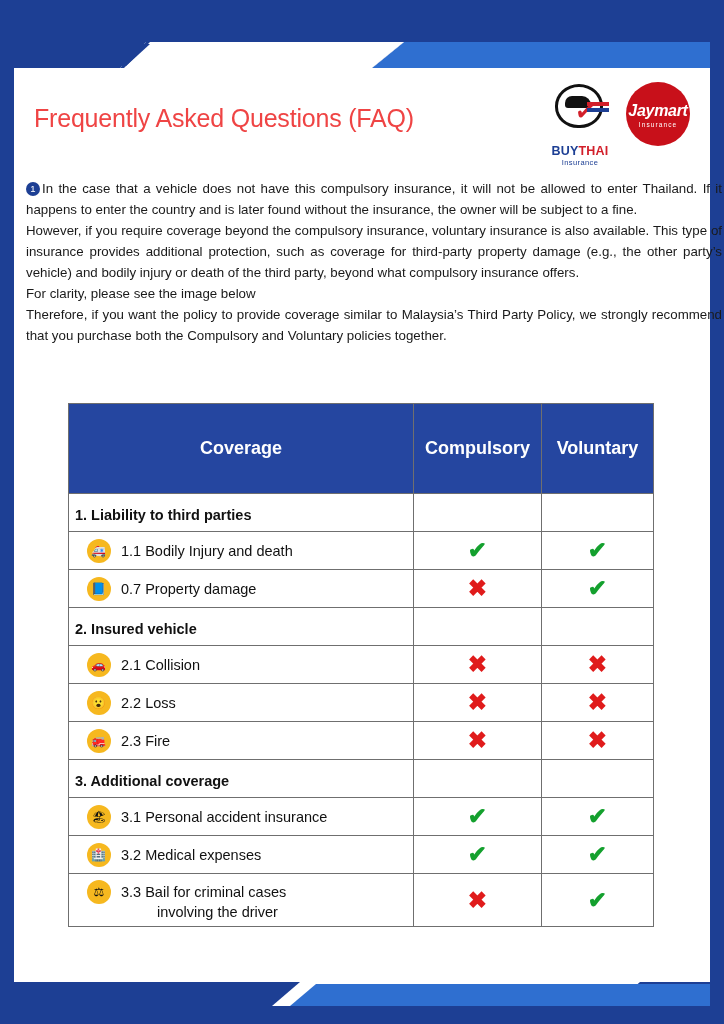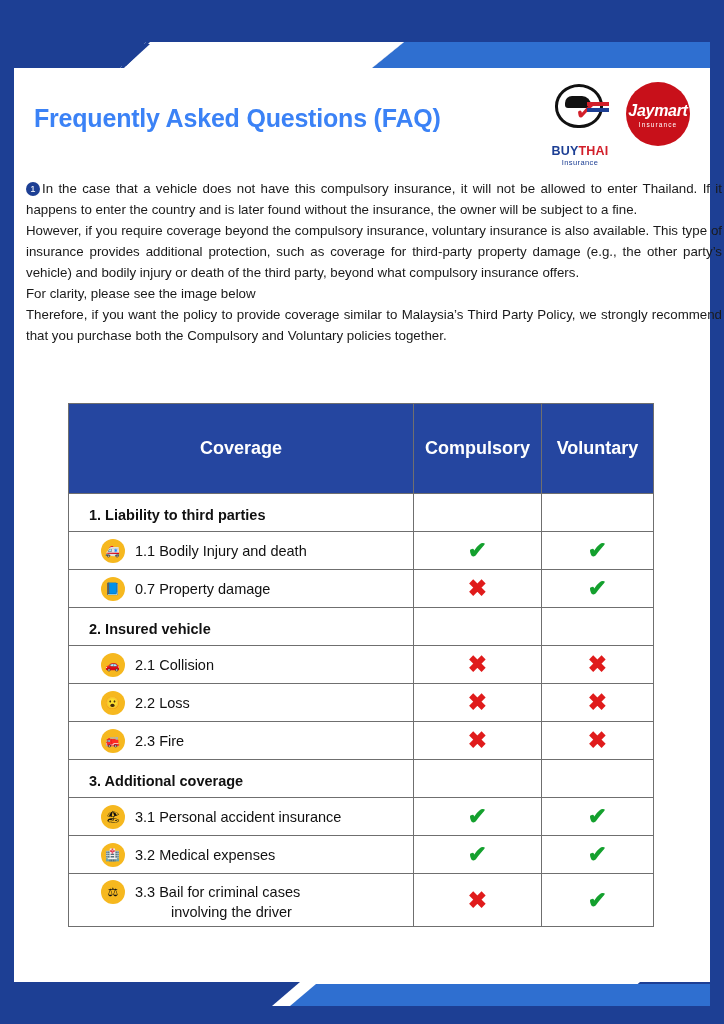--- a/index.html
+++ b/index.html
@@ -36,22 +36,22 @@
     right: 0; top: 0;
     width: 14px; height: 1024px;
     background: #1d3f94;
   }
 
   
   .title {
     position: absolute;
     left: 34px; top: 104px;
     font-size: 25px;
-    font-weight: bold;
-    color: #3b82f6;
+    font-weight: normal;
+    color: #ef4444;
     letter-spacing: -0.2px;
   }
 
   
   .logo-buythai {
     position: absolute;
     left: 538px; top: 82px;
     width: 84px; height: 80px;
     text-align: center;
   }
@@ -162,21 +162,21 @@
     font-size: 18px;
     font-weight: bold;
     height: 90px;
     vertical-align: middle;
   }
   .col-coverage { width: 345px; }
   .col-comp { width: 128px; }
   .col-vol { width: 112px; }
 
   td.cov {
-    padding: 6px 10px 6px 20px;
+    padding: 6px 10px 6px 6px;
     font-size: 14.5px;
     color: #111;
     height: 38px;
   }
   td.group {
     font-weight: bold;
     font-size: 14.5px;
     padding-top: 9px;
     padding-bottom: 4px;
   }

